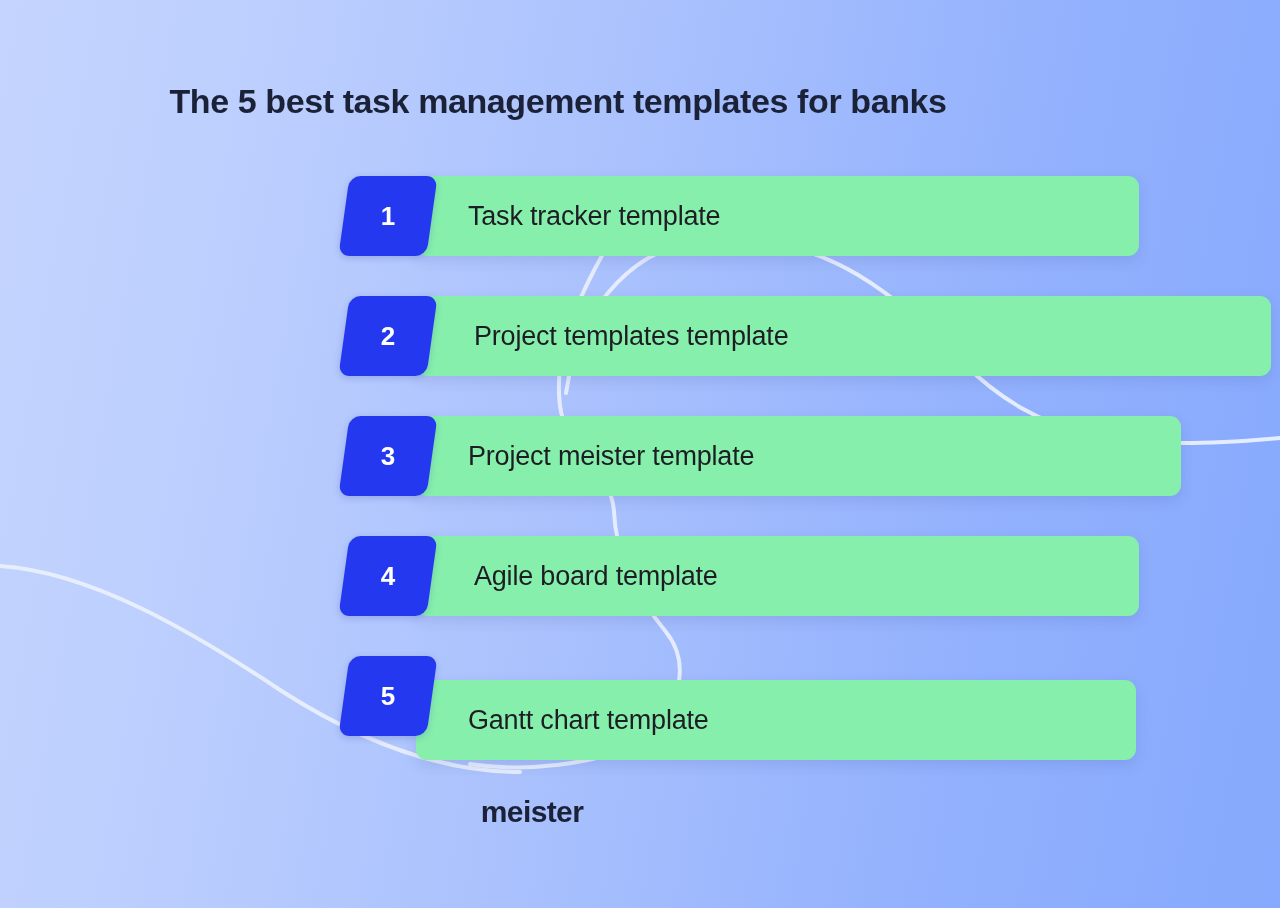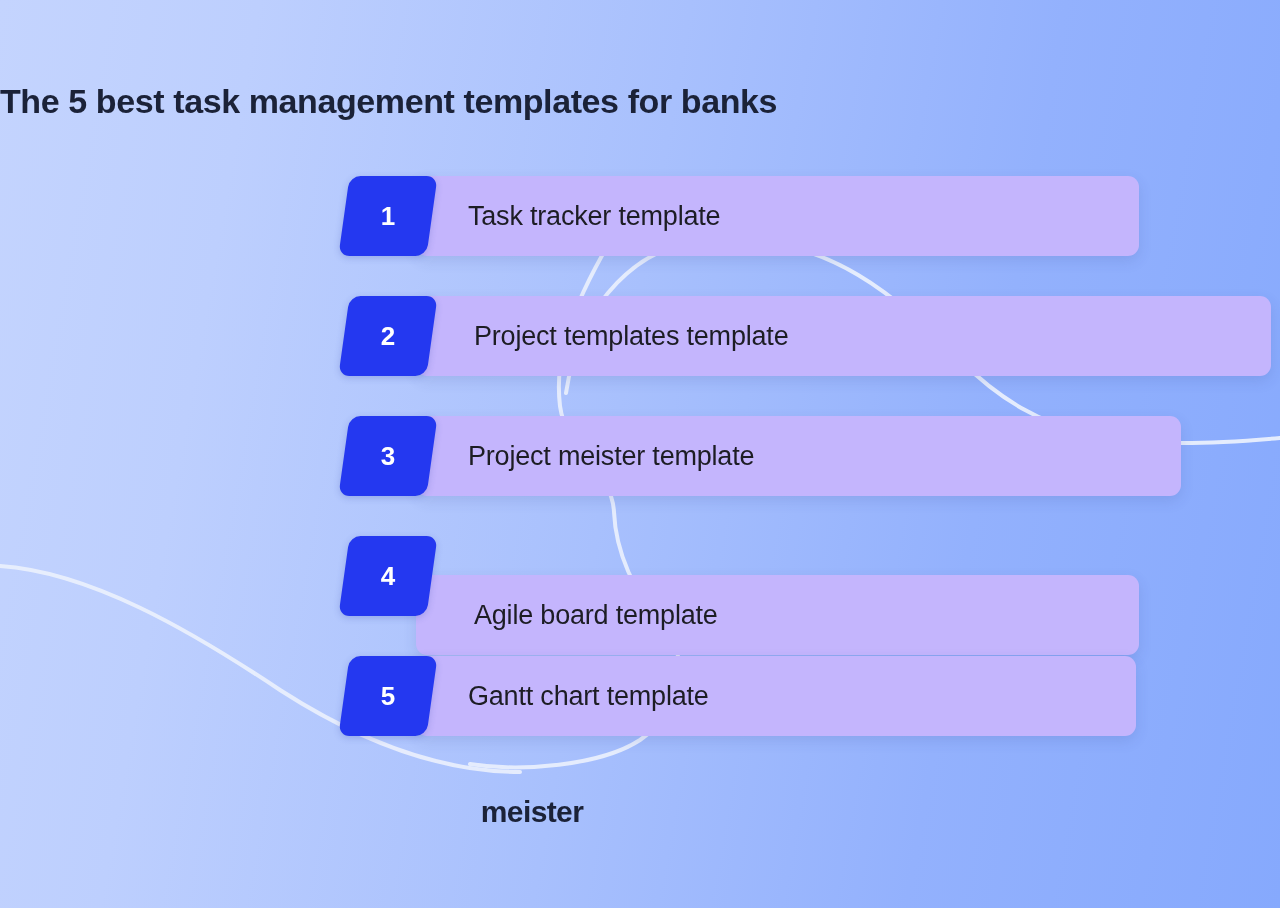--- a/index.html
+++ b/index.html
@@ -6,21 +6,21 @@
   html,body { width:1280px; height:908px; }
   body {
     font-family:"Liberation Sans", sans-serif;
     background:linear-gradient(100deg, #c4d4fe 0%, #bdcffe 18%, #a8c0fd 48%, #93b1fd 74%, #86a9fd 100%);
     position:relative; overflow:hidden;
   }
   #bg-curves { position:absolute; inset:0; width:1280px; height:908px; pointer-events:none; }
 
   #page-title {
     position:absolute; top:82px; left:0; width:1116px;
-    text-align:left;
+    text-align:center;
     font-size:34px; font-weight:bold; letter-spacing:-0.4px;
     color:#1b2238;
   }
 
   #list { position:absolute; top:176px; left:344px; width:620px; }
 
   .row { position:relative; height:80px; margin-bottom:40px; display:flex; align-items:stretch; }
   .row:last-child { margin-bottom:0; }
 
   .badge-wrap {
@@ -33,36 +33,36 @@
     box-shadow:0 2px 7px rgba(40,60,160,0.22);
   }
   .badge-num {
     position:absolute; left:0; top:0; width:88px; height:80px;
     display:flex; align-items:center; justify-content:center;
     color:#ffffff; font-size:26px; font-weight:bold; z-index:3;
   }
 
   .card {
     position:absolute; left:72px; top:0; height:80px;
-    background:#c4b5fd; border-radius:11px;
+    background:#86efac; border-radius:11px;
     box-shadow:0 5px 14px rgba(46,62,130,0.13);
     display:flex; align-items:center;
     padding-left:52px;
     z-index:1;
   }
   .card-label {
     font-size:27px; color:#1d1d24; letter-spacing:-0.2px; white-space:nowrap;
   }
 
   
   .row-1 .card { width:723px; }
   .row-2 .card { width:855px; }
   .row-3 .card { width:765px; }
-  .row-4 .card { width:723px;margin-top:39px; }
-  .row-5 .card { width:720px; }
+  .row-4 .card { width:723px; }
+  .row-5 .card { width:720px;margin-top:24px; }
 
   .row-2 .card { padding-left:58px; }
   .row-4 .card { padding-left:58px; }
 
   #brand {
     position:absolute; top:795px; left:0; width:1064px; text-align:center;
     font-size:30px; font-weight:bold; color:#1b2238; letter-spacing:-0.6px;
   }
 </style>
 </head>

